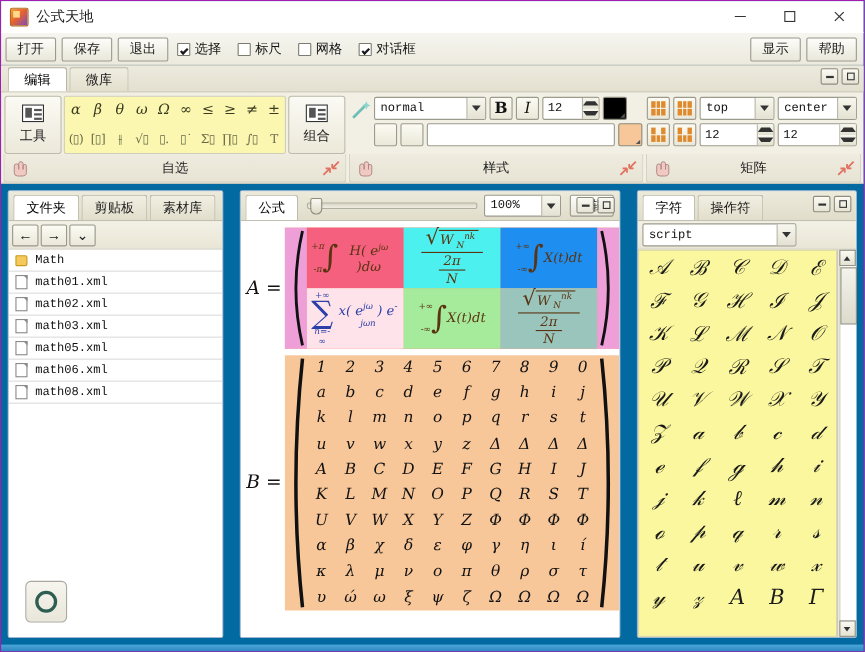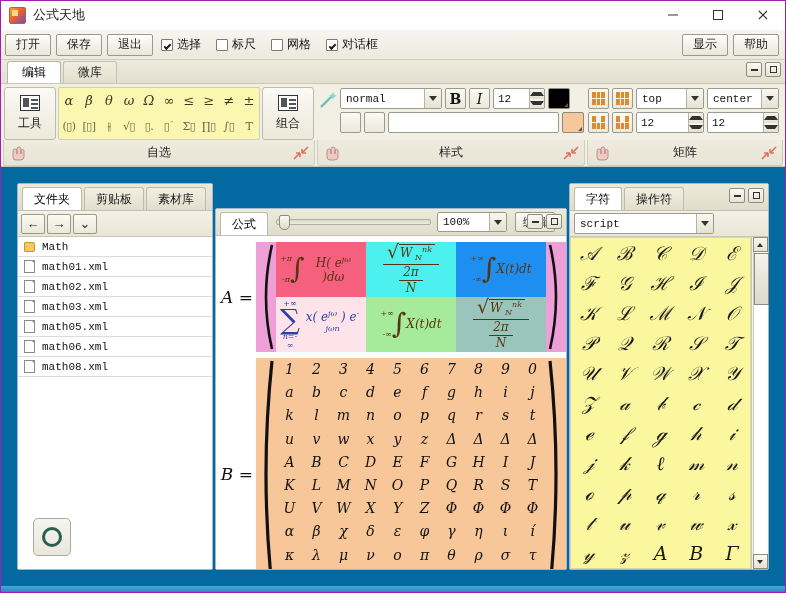--- a/index.html
+++ b/index.html
@@ -191,21 +191,21 @@
     width:21px;height:21px;border:1px solid #9c9a8c;border-radius:2px;
     background:linear-gradient(#fcfbf4,#eae8d8);
     display:grid; grid-template-columns:repeat(3,1fr); grid-template-rows:repeat(2,1fr);
     padding:3px; gap:1px; cursor:default;
   }
   .mxicon i{ background:#e08a2e; display:block; }
   .mxicon.x i:nth-child(2){ background:transparent; }
   .mxicon.x:after{ }
 
   
-  #body{ flex:1 1 auto; display:flex; padding:16px; gap:2px; min-height:0; }
+  #body{ flex:1 1 auto; display:flex; padding:6px; gap:15px; min-height:0; }
   .panel{
     border:1px solid #9fb8d0; background:#fff;
     display:flex; flex-direction:column; min-height:0;
     border-radius:2px;
   }
   .panel-head{
     height:27px; flex:0 0 auto; display:flex; align-items:flex-end;
     background:linear-gradient(#eceada,#e0ddcb);
     border-bottom:1px solid #c2c0b0; padding-left:4px; position:relative;
   }
@@ -255,21 +255,21 @@
     position:absolute; left:15px; top:5px; width:38px;height:38px;
     border:1px solid #aaa8a0; border-radius:5px;
     background:linear-gradient(#f6f5ee,#e9e7da);
     display:flex; align-items:center; justify-content:center; cursor:default;
   }
   #circle-btn .ring{
     width:20px;height:20px;border:3px solid #2e5d52;border-radius:50%;
   }
 
   
-  #centerpanel{ flex:1 1 auto; min-width:0;margin-top:25px; }
+  #centerpanel{ flex:1 1 auto; min-width:0; }
   #center-head{ align-items:center; padding-left:0; }
   #center-head .ptab{ margin-left:4px; }
   .slider{
     width:155px; height:6px; background:linear-gradient(#d8d6c6,#f0eee2);
     border:1px solid #b0aea0; margin:0 6px; position:relative; border-radius:2px;
     cursor:default;
   }
   .slider .knob{
     position:absolute; left:2px; top:-5px; width:11px;height:15px;
     background:linear-gradient(#fbfaf4,#ddd9c6); border:1px solid #8e8c7e;

